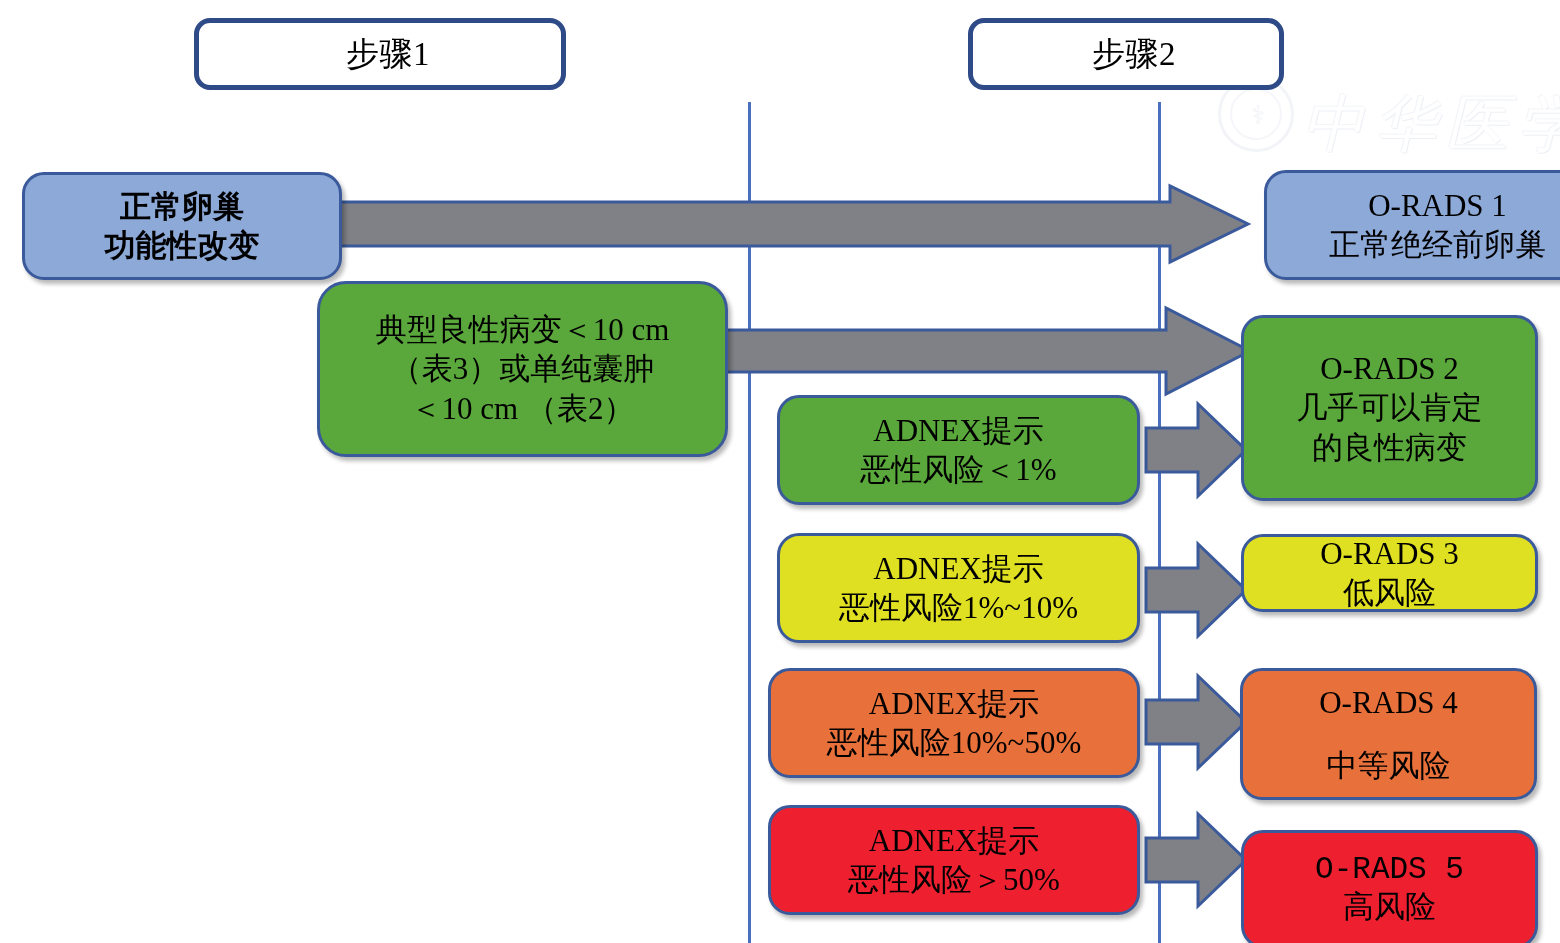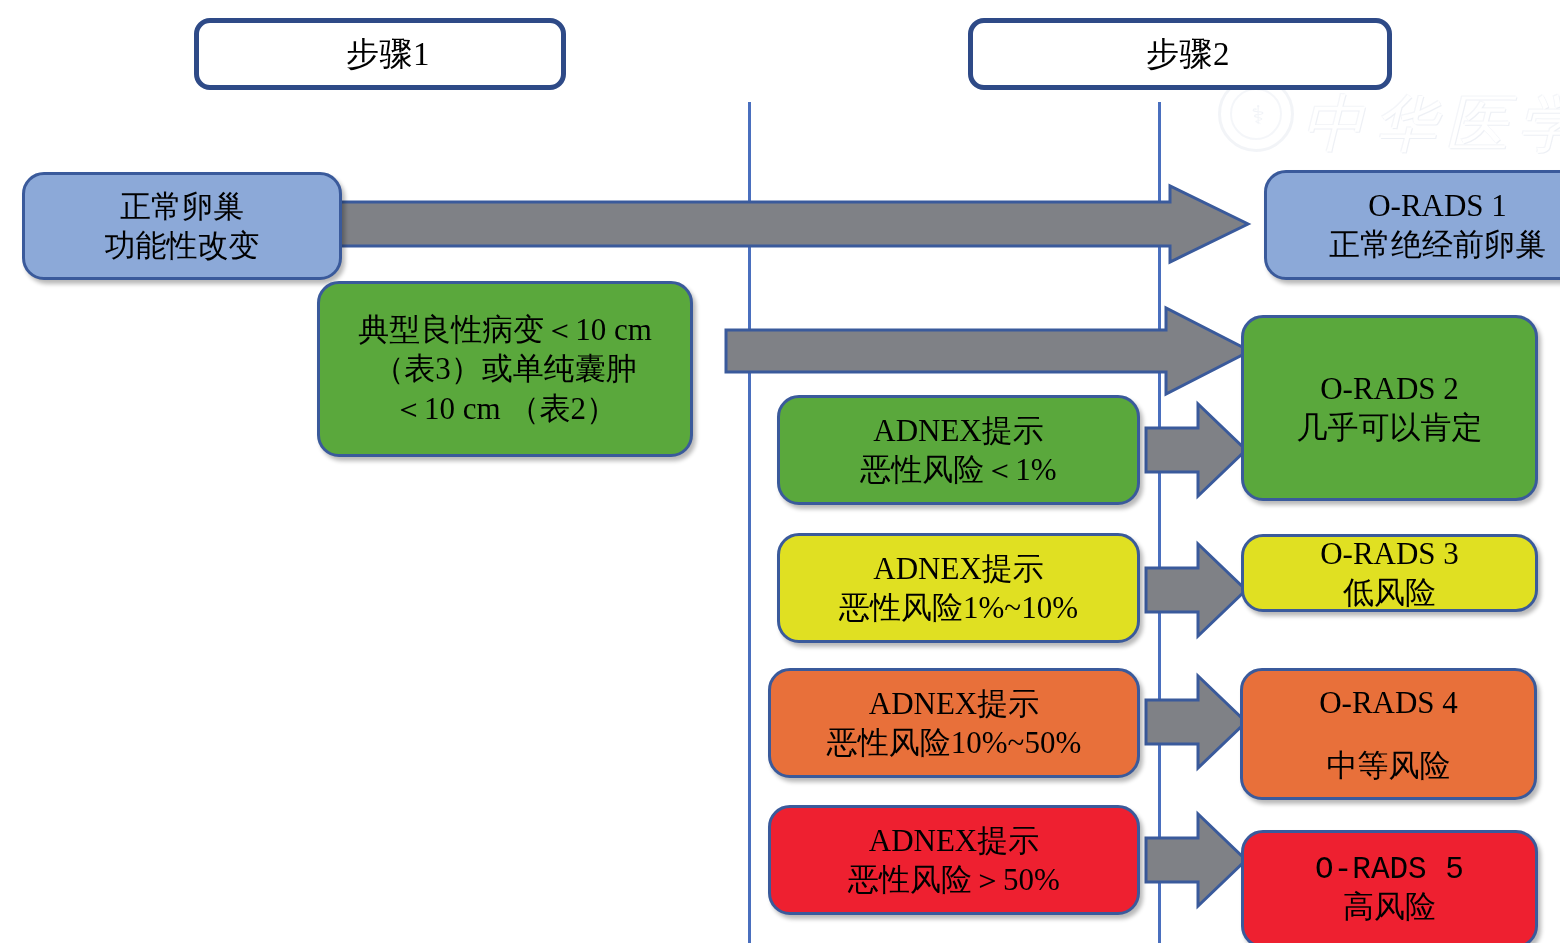--- a/index.html
+++ b/index.html
@@ -124,21 +124,21 @@
   <div id="watermark" style="left:1218px; top:76px; width:330px; height:90px;">
     <div class="wm-seal">
       <div class="wm-seal-inner">⚕</div>
     </div>
     <div class="wm-text">中华医学会</div>
   </div>
 
   <div class="step-header" style="left:194px; top:18px; width:372px; height:72px;">
     <span>步骤1</span>
   </div>
-  <div class="step-header" style="left:968px; top:18px; width:424px; height:72px;">
+  <div class="step-header" style="left:968px; top:18px; width:316px; height:72px;">
     <span>步骤2</span>
   </div>
 
   <div class="arrow" style="left:336px; top:186px; width:912px; height:76px;">
     <svg width="912" height="76" viewBox="0 0 912 76">
       <polygon points="0,16 834,16 834,0 912,38 834,76 834,60 0,60" fill="#7f8186" stroke="#3a5a9b" stroke-width="3"></polygon>
     </svg>
   </div>
 
   <div class="arrow" style="left:726px; top:308px; width:524px; height:86px;">
@@ -164,26 +164,26 @@
       <polygon points="0,24 52,24 52,0 100,46 52,92 52,68 0,68" fill="#7f8186" stroke="#3a5a9b" stroke-width="3"></polygon>
     </svg>
   </div>
 
   <div class="arrow" style="left:1146px; top:814px; width:100px; height:92px;">
     <svg width="100" height="92" viewBox="0 0 100 92">
       <polygon points="0,24 52,24 52,0 100,46 52,92 52,68 0,68" fill="#7f8186" stroke="#3a5a9b" stroke-width="3"></polygon>
     </svg>
   </div>
 
-  <div class="node fill-blue" style="left:22px; top:172px; width:320px; height:108px;">
+  <div class="node fill-blue" style="left:22px; top:172px; width:320px; height:108px;font-weight:bold;">
     <span class="ln">正常卵巢</span>
     <span class="ln">功能性改变</span>
   </div>
 
-  <div class="node fill-green" style="left:317px; top:281px; width:376px; height:176px;">
+  <div class="node fill-green" style="left:317px; top:281px; width:411px; height:176px;border-radius:29px;">
     <span class="ln">典型良性病变＜10 cm</span>
     <span class="ln">（表3）或单纯囊肿</span>
     <span class="ln">＜10 cm （表2）</span>
   </div>
 
   <div class="node fill-green" style="left:777px; top:395px; width:363px; height:110px;">
     <span class="ln">ADNEX提示</span>
     <span class="ln">恶性风险＜1%</span>
   </div>
 
@@ -203,20 +203,21 @@
   </div>
 
   <div class="node fill-blue" style="left:1264px; top:170px; width:347px; height:110px;">
     <span class="ln">O-RADS 1</span>
     <span class="ln">正常绝经前卵巢</span>
   </div>
 
   <div class="node fill-green" style="left:1241px; top:315px; width:297px; height:186px;">
     <span class="ln">O-RADS 2</span>
     <span class="ln">几乎可以肯定</span>
+    <span class="ln">的良性病变</span>
   </div>
 
   <div class="node fill-yellow" style="left:1241px; top:534px; width:297px; height:78px;">
     <span class="ln">O-RADS 3</span>
     <span class="ln">低风险</span>
   </div>
 
   <div class="node fill-orange" style="left:1240px; top:668px; width:297px; height:132px;gap:24px;">
     <span class="ln">O-RADS 4</span>
     <span class="ln">中等风险</span>

